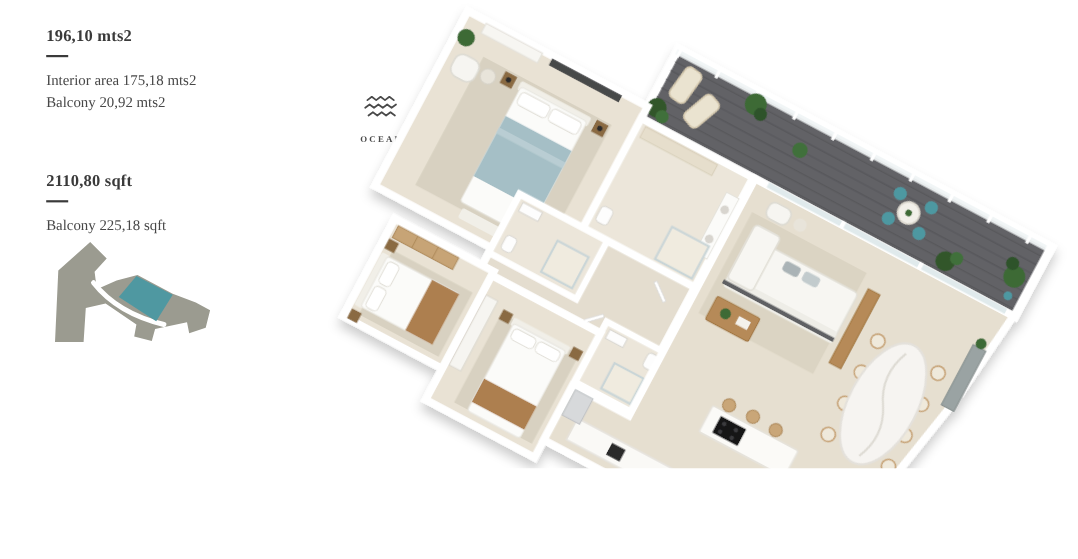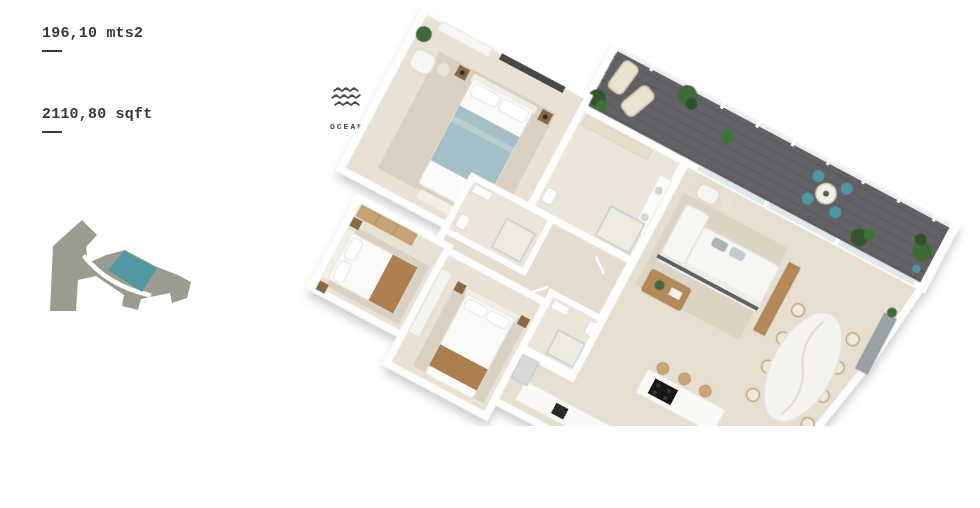--- a/index.html
+++ b/index.html
@@ -1,17 +1,17 @@
 <!DOCTYPE html>
 <html><head>
 <meta charset="utf-8">
 <style>
   html,body{margin:0;padding:0;background:#ffffff;}
   .page{position:relative;width:980px;height:426px;background:#ffffff;overflow:hidden;
-        font-family:Liberation Mono, monospace;color:#3b3b3b;}
+        font-family:Liberation Serif, serif;color:#3b3b3b;}
   
   .info{position:absolute;left:42px;top:25px;}
   .info .block2{margin-top:54px;}
   .info h2{margin:0;font-size:15px;font-weight:bold;color:#3a3a3a;letter-spacing:.2px;}
   .divider{width:20px;height:2px;background:#3a3a3a;margin:8px 0 11px 0;}
   .info p{margin:0;font-size:13.5px;line-height:20px;color:#474747;}
   
   .ocean{position:absolute;left:325px;top:86px;width:44px;text-align:center;}
   .ocean .lbl{display:block;margin-top:7px;font-size:8px;letter-spacing:2px;color:#4a4a4a;font-weight:bold;}
   
@@ -21,24 +21,27 @@
 </style>
 </head>
 <body>
 
 <div class="page">
 
   <div class="info">
     <div class="block1">
       <h2>196,10 mts2</h2>
       <div class="divider"></div>
+      <p>Interior area 175,18 mts2</p>
+      <p>Balcony 20,92 mts2</p>
     </div>
     <div class="block2">
       <h2>2110,80 sqft</h2>
       <div class="divider"></div>
+      <p>Balcony 225,18 sqft</p>
     </div>
   </div>
 
   <div class="ocean">
     <svg width="34" height="24" viewBox="0 0 34 24">
       <g fill="none" stroke="#4a4a4a" stroke-width="1.6" stroke-linecap="round" stroke-linejoin="round">
         <path d="M4,5 L8,2 L12,5 L16,2 L20,5 L24,2 L28,5"></path>
         <path d="M2,12 L6,9 L10,12 L14,9 L18,12 L22,9 L26,12 L30,9"></path>
         <path d="M5,19 L9,16 L13,19 L17,16 L21,19 L25,16 L29,19"></path>
       </g>

